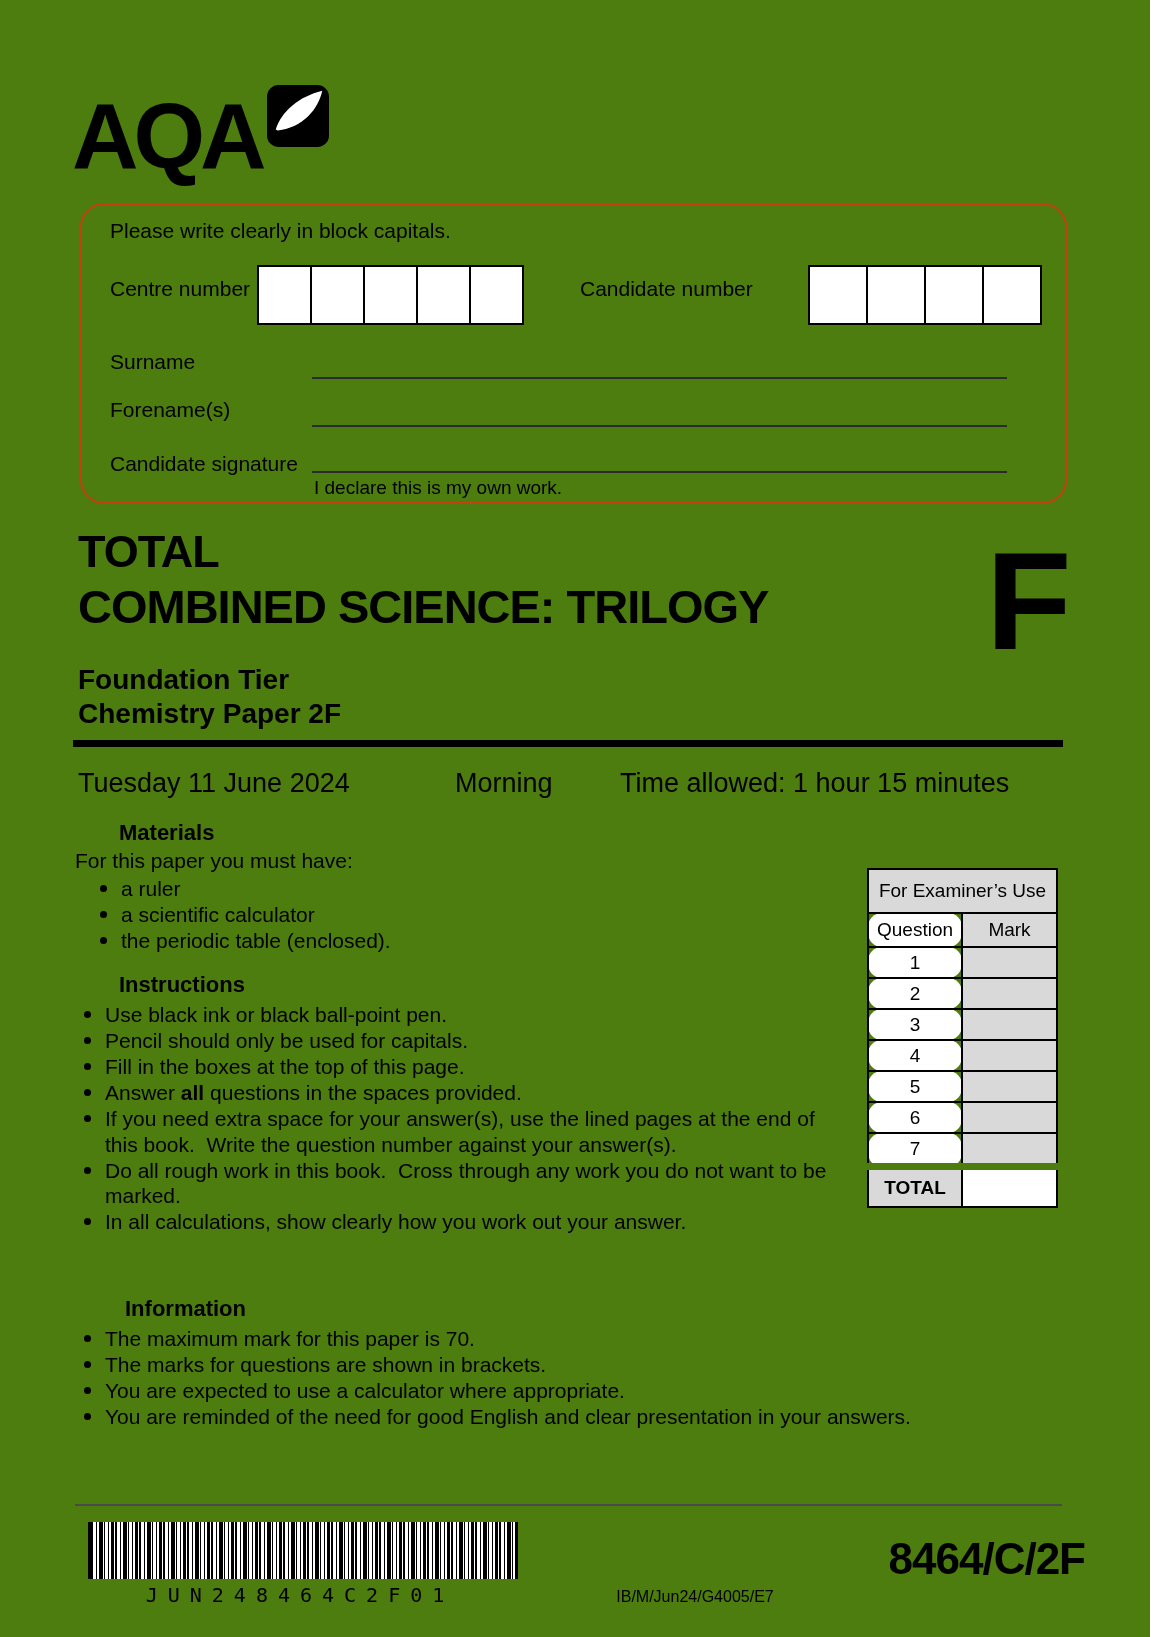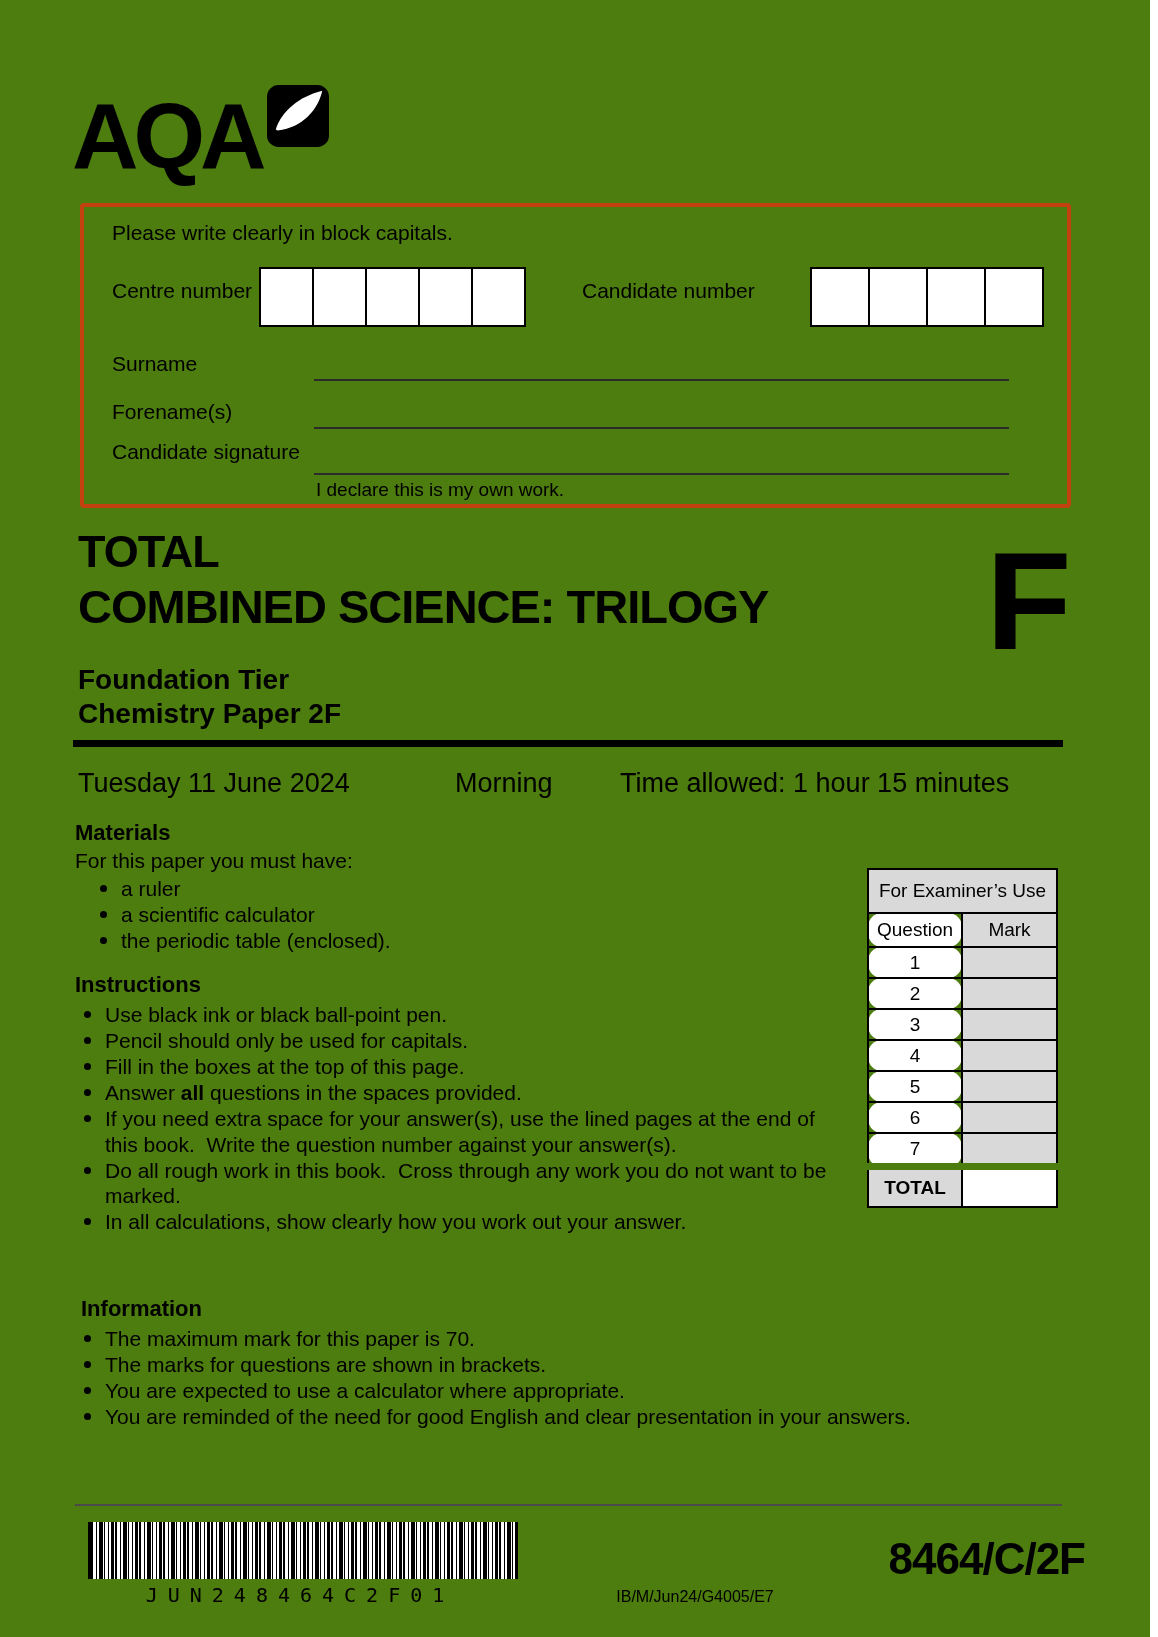--- a/index.html
+++ b/index.html
@@ -9,42 +9,42 @@
     overflow:hidden;
   }
   .abs { position:absolute; }
 
   
   .logo { left:72px; top:85px; display:flex; align-items:flex-start; }
   .logo-text { font-size:92px; font-weight:700; letter-spacing:-5px; line-height:0.95; margin-top:8px; }
   .logo-leaf { width:62px; height:62px; margin-left:6px; }
 
   
-  .cand-box { left:80px; top:203px; width:983px; height:297px; border:4px solid #c2410c; border-radius:4px; }
+  .cand-box { left:80px; top:203px; width:983px; height:297px; border:2px solid #c2410c; border-radius:24px; }
   .note { left:28px; top:14px; font-size:21px; }
   .field-label { font-size:21px; }
   .cells { display:flex; }
   .cell { width:51px; height:56px; border:2px solid #000; border-left:none; background:#fff; }
   .cell:first-child { border-left:2px solid #000; }
   .cell.wide { width:56px; }
   .wline { border-top:2px solid #2b2b2b; height:0; }
 
   
   .qual { left:78px; top:526px; font-size:45px; font-weight:600; letter-spacing:-1px; }
   .subj { left:78px; top:579px; font-size:47px; font-weight:700; letter-spacing:-1px; }
   .tier-letter { left:986px; top:531px; font-size:140px; font-weight:700; line-height:1; }
   .tier1 { left:78px; top:664px; font-size:28px; font-weight:600; }
   .tier2 { left:78px; top:698px; font-size:28px; font-weight:600; }
   .rule { left:73px; top:740px; width:990px; height:7px; background:#000; }
 
   .dateline { top:768px; font-size:27px; }
   .d1 { left:78px; } .d2 { left:455px; } .d3 { left:620px; }
 
   
-  .sec-h { font-size:22px; font-weight:700; }
+  .sec-h { font-size:22px; font-weight:700;margin-left:44px; }
   .sec-p { font-size:21px; }
   ul.blist { list-style:none; margin:0; padding:0; }
   ul.blist li { position:relative; padding-left:30px; font-size:21px; line-height:25.5px; white-space:pre-wrap; }
   ul.blist li::before { content:""; position:absolute; left:9px; top:9px; width:7px; height:7px; border-radius:50%; background:#000; }
   ul.mats li { padding-left:26px; }
   ul.mats li::before { left:5px; }
 
   .materials-h { left:75px; top:820px; }
   .materials-p { left:75px; top:849px; }
   .materials-l { left:95px; top:876px; width:700px; }
@@ -112,21 +112,21 @@
       <div class="cell wide"></div>
       <div class="cell wide"></div>
     </div>
 
     <div class="abs field-label" style="left:28px; top:145px;">Surname</div>
     <div class="abs wline" style="left:230px; top:172px; width:695px;"></div>
 
     <div class="abs field-label" style="left:28px; top:193px;">Forename(s)</div>
     <div class="abs wline" style="left:230px; top:220px; width:695px;"></div>
 
-    <div class="abs field-label" style="left:28px; top:233px;">Candidate signature</div>
+    <div class="abs field-label" style="left:28px; top:247px;">Candidate signature</div>
     <div class="abs wline" style="left:230px; top:266px; width:695px;"></div>
     <div class="abs" style="left:232px; top:272px; font-size:19px;">I declare this is my own work.</div>
   </div>
 
   <div class="abs qual">TOTAL</div>
   <div class="abs subj">COMBINED SCIENCE: TRILOGY</div>
   <div class="abs tier-letter">F</div>
   <div class="abs tier1">Foundation Tier</div>
   <div class="abs tier2">Chemistry Paper 2F</div>
   <div class="abs rule"></div>

